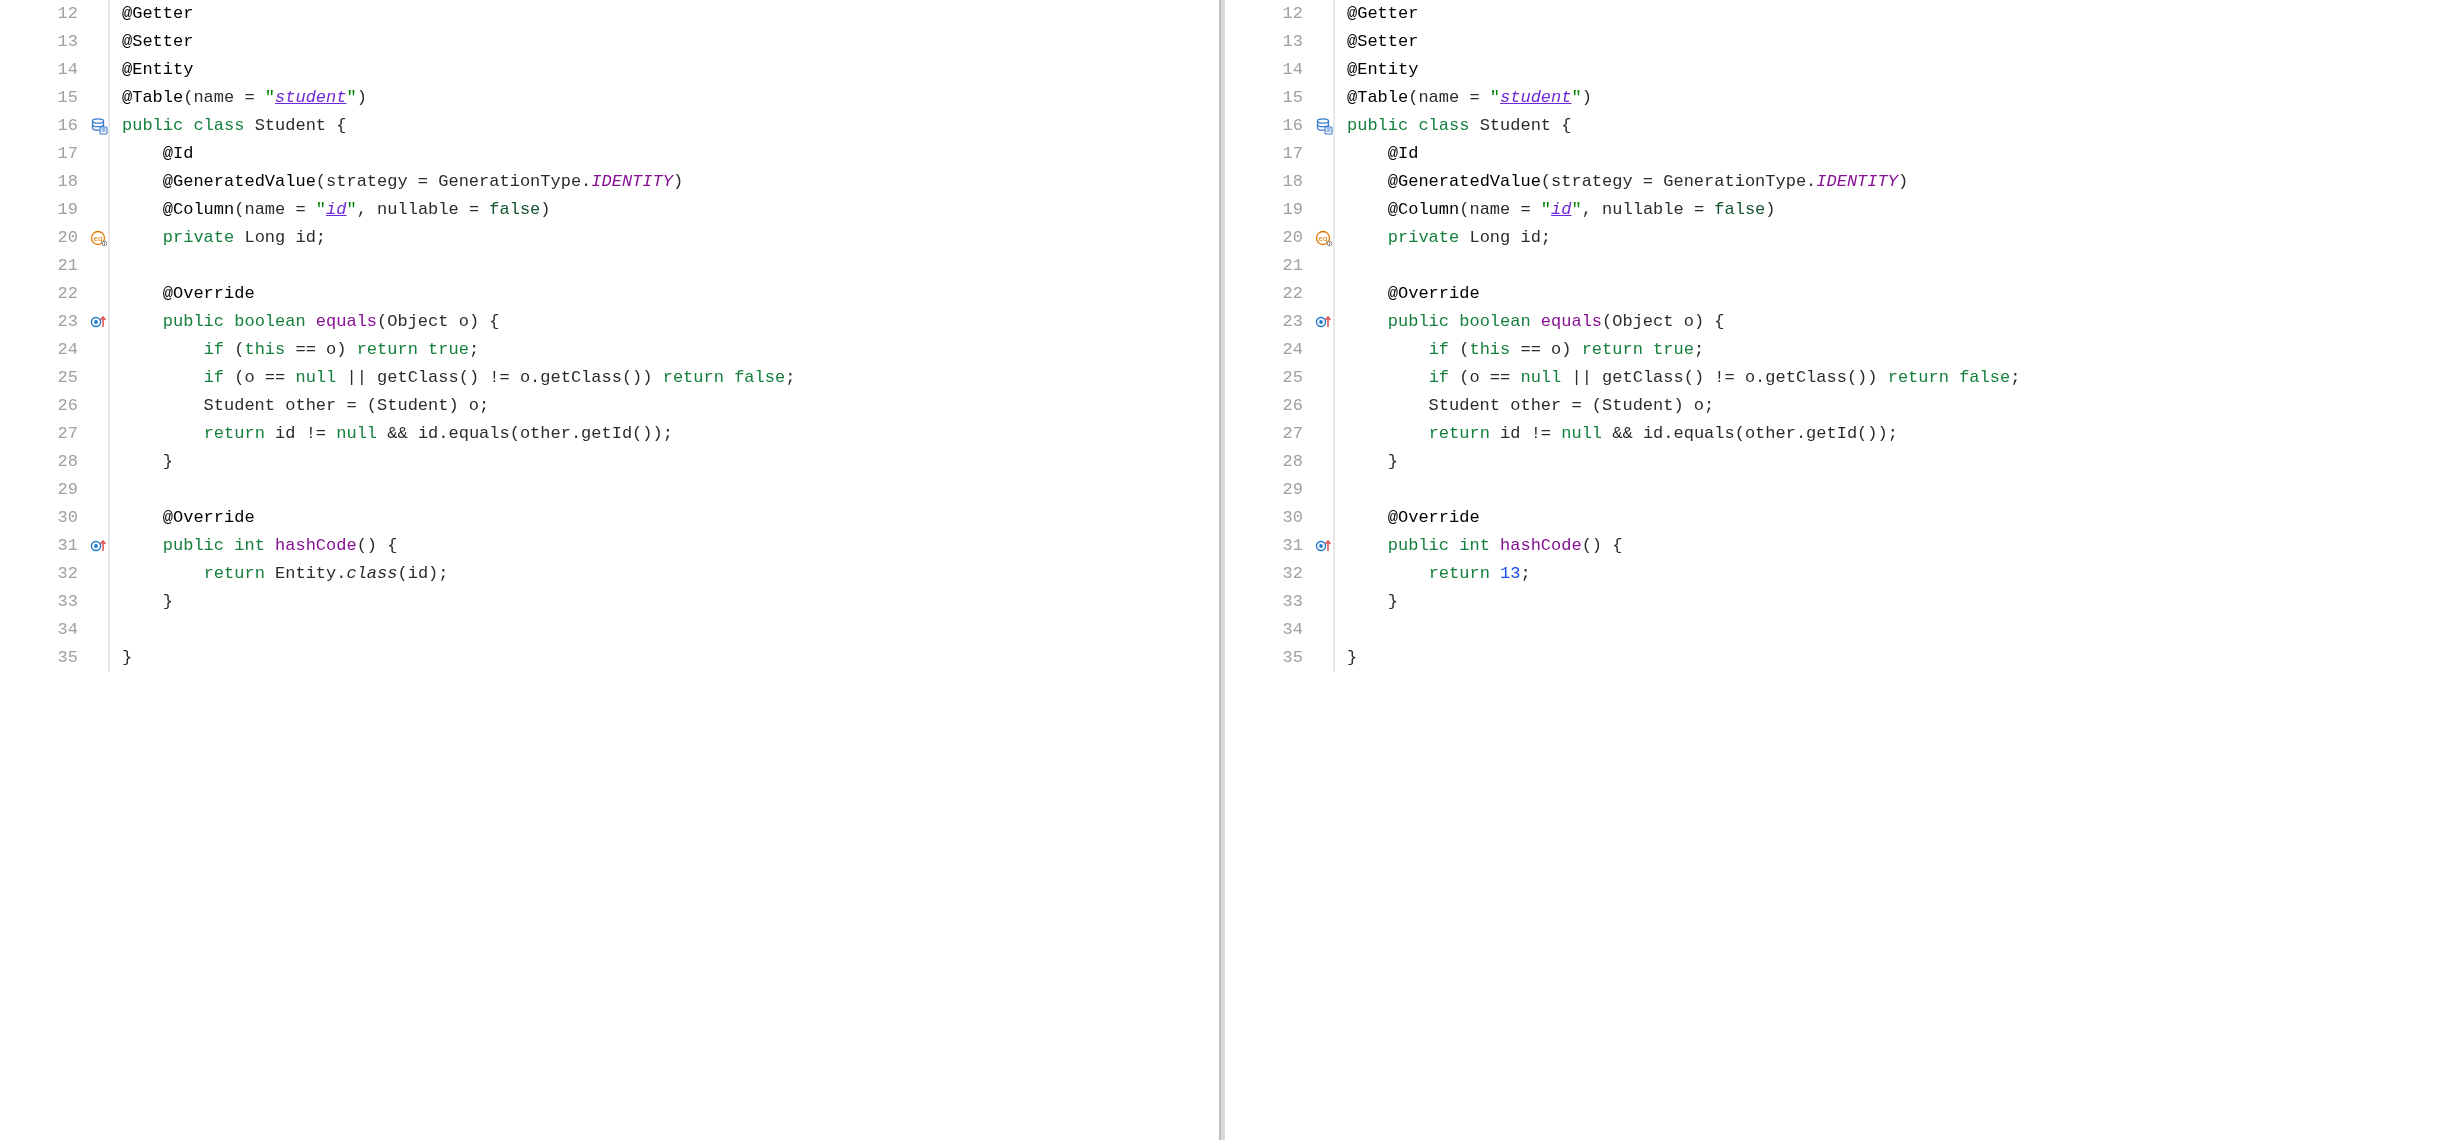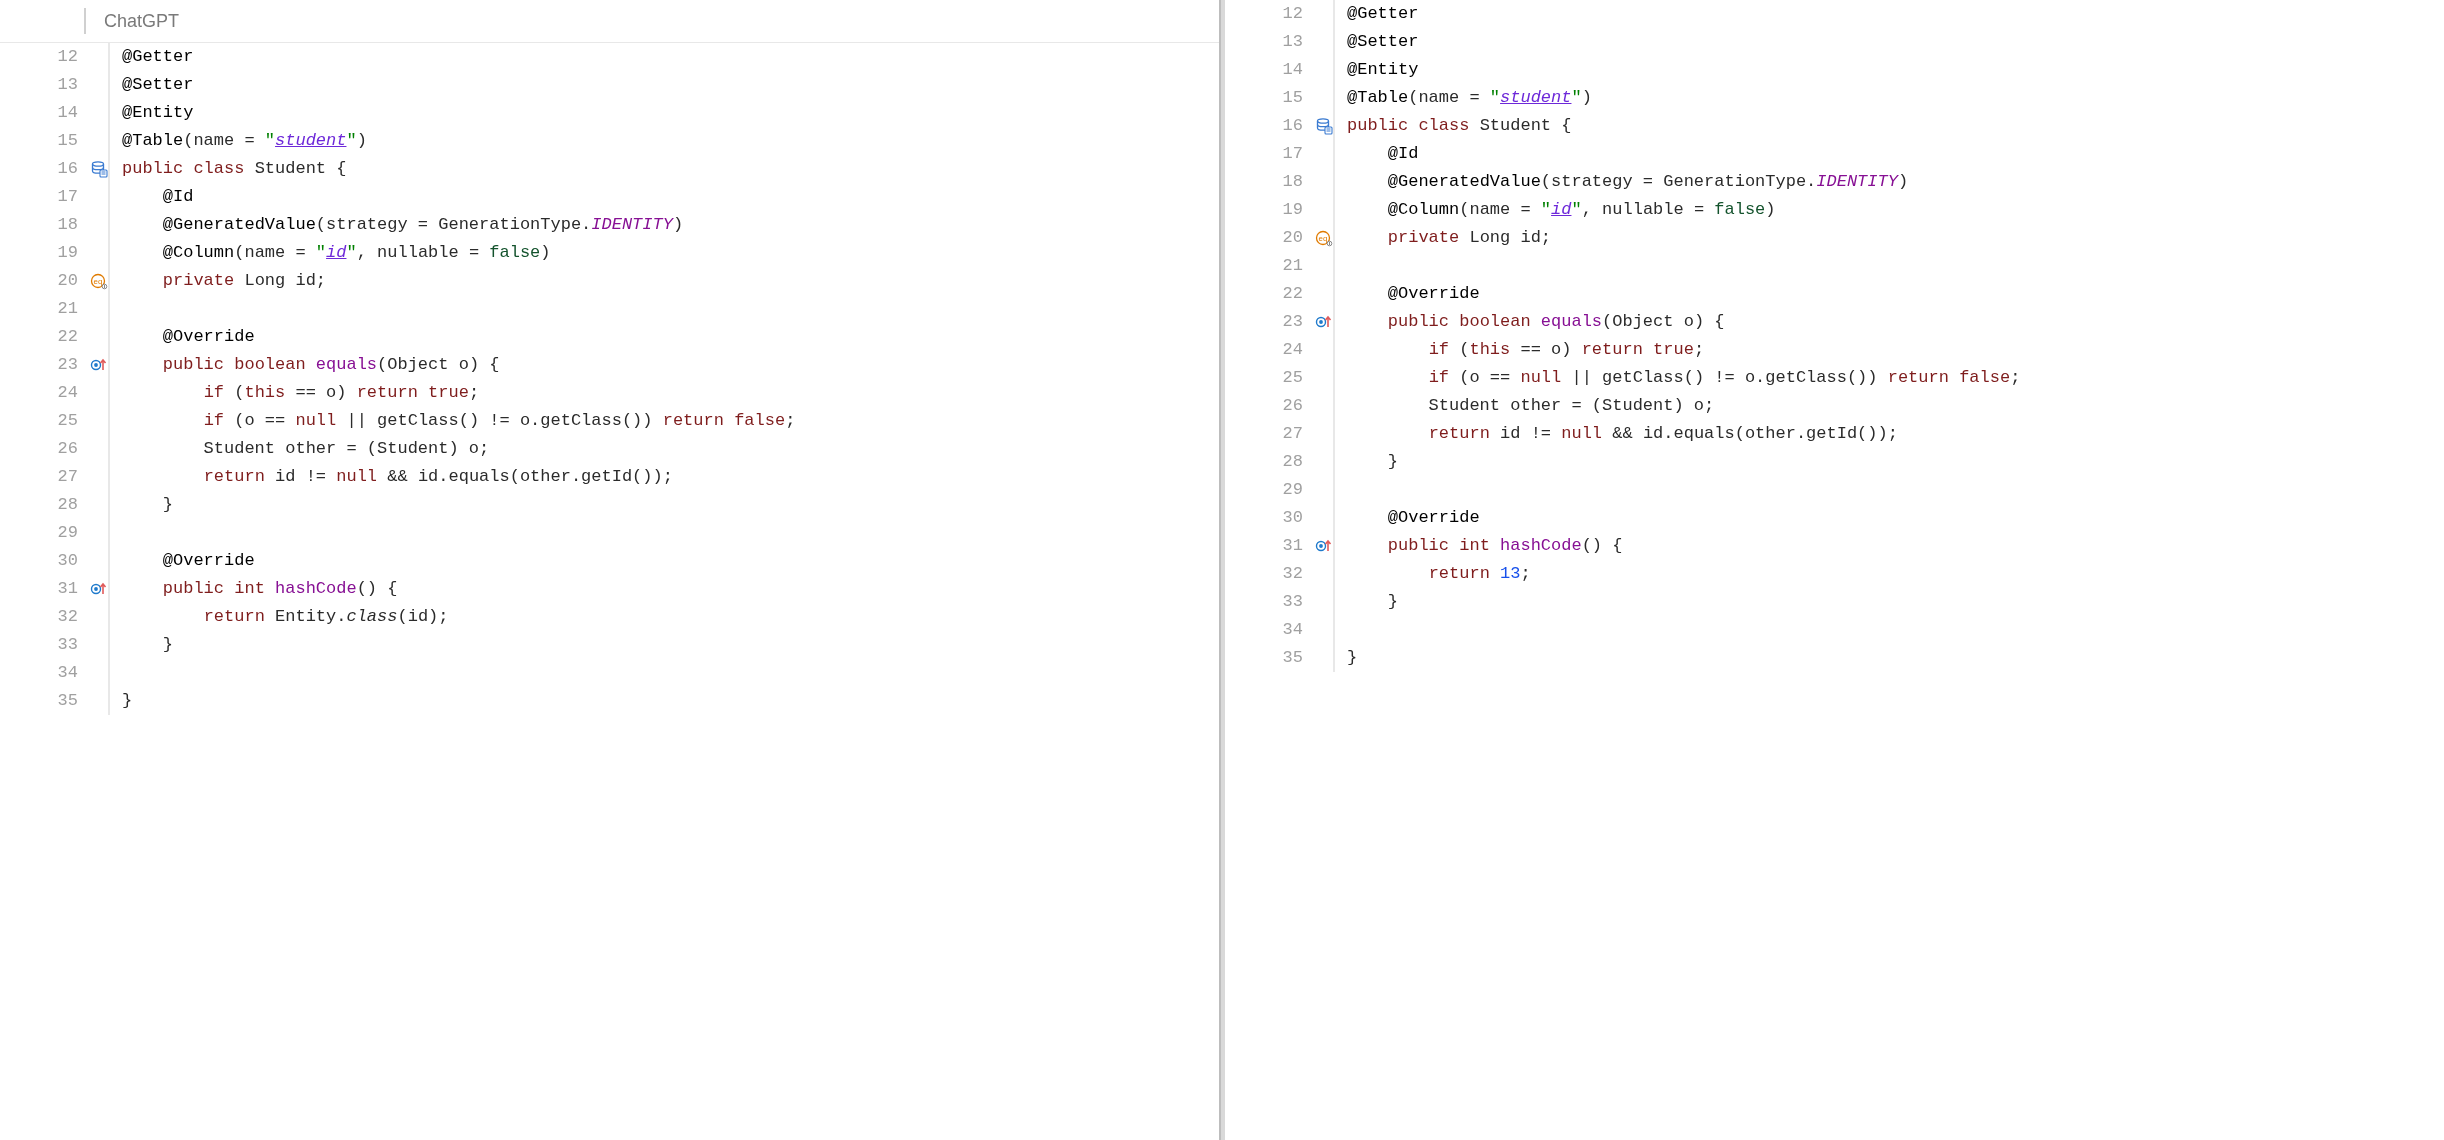--- a/index.html
+++ b/index.html
@@ -8,39 +8,35 @@
   .pane-left{border-right:6px solid #d9d9d9;}
   .divider-shadow{position:absolute;right:-2px;top:0;bottom:0;width:2px;background:#bdbdbd;}
   .header{display:flex;align-items:center;height:42px;border-bottom:1px solid #e8e8e8;padding:0 0;color:#7a7a7a;font-family:-apple-system,Segoe UI,Helvetica,Arial,sans-serif;font-size:18px;}
   .header .bar{width:2px;height:26px;background:#d0d0d0;margin:0 18px 0 84px;}
   .body{flex:1;overflow:hidden;}
   .line{display:flex;align-items:flex-start;height:28px;}
   .gut-num{width:38px;text-align:right;color:#a0a0a0;padding-right:6px;line-height:28px;user-select:none;padding-left:40px;}
   .gut-ico{width:24px;display:flex;align-items:center;justify-content:flex-end;height:28px;}
   .gut-sep{width:2px;background:#e8e8e8;align-self:stretch;margin-right:12px;}
   .code{flex:1;white-space:pre;line-height:28px;overflow:hidden;}
-  .kw{color:#7f1d1d;margin-top:12px;}
+  .kw{color:#15803d;margin-top:12px;}
   .ann{color:#000000;}
   .str{color:#008000;}
   .strund{color:#6d28d9;text-decoration:underline;font-style:italic;}
   .id{color:#871094;}
   .ital{font-style:italic;}
   .bool{color:#14532d;}
   .num{color:#1750eb;}
   svg{display:block;}
 </style>
 </head>
 <body>
 
 <div class="root">
   <div class="pane pane-left">
-    <div class="header">
-      <div class="bar"></div>
-      <span>ChatGPT</span>
-    </div>
     <div class="body" id="left-body">
         <div class="line">
           <div class="gut-num">12</div>
           <div class="gut-ico"></div>
           <div class="gut-sep"></div>
           <div class="code"><span class="ann">@Getter</span></div>
         </div>
         <div class="line">
           <div class="gut-num">13</div>
           <div class="gut-ico"></div>

